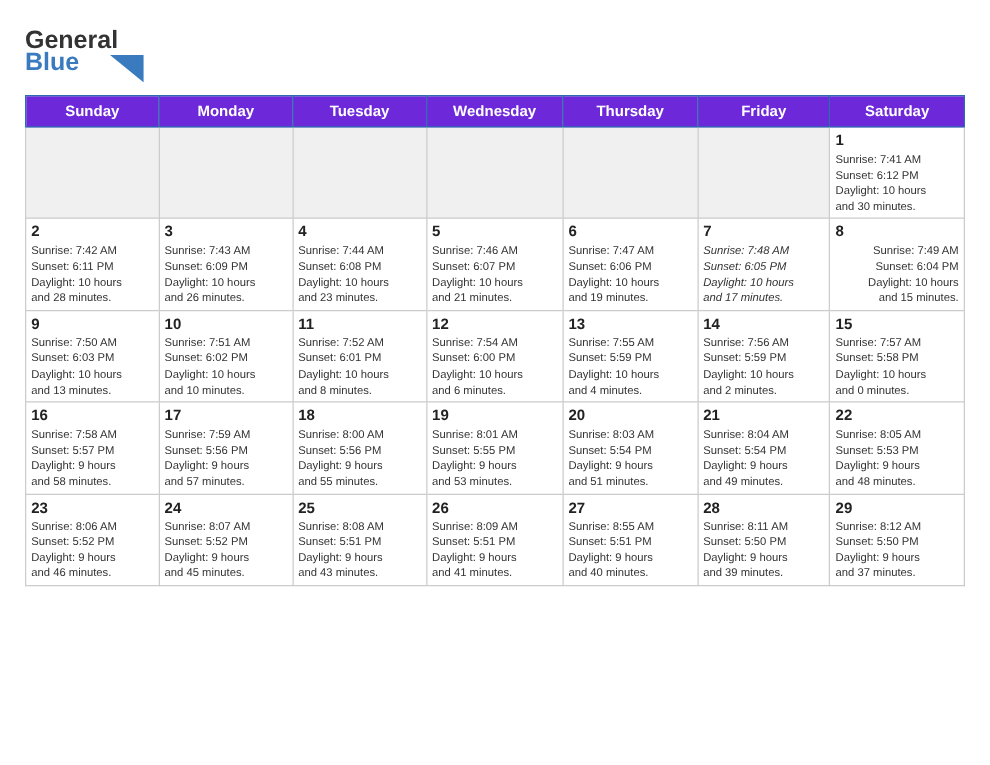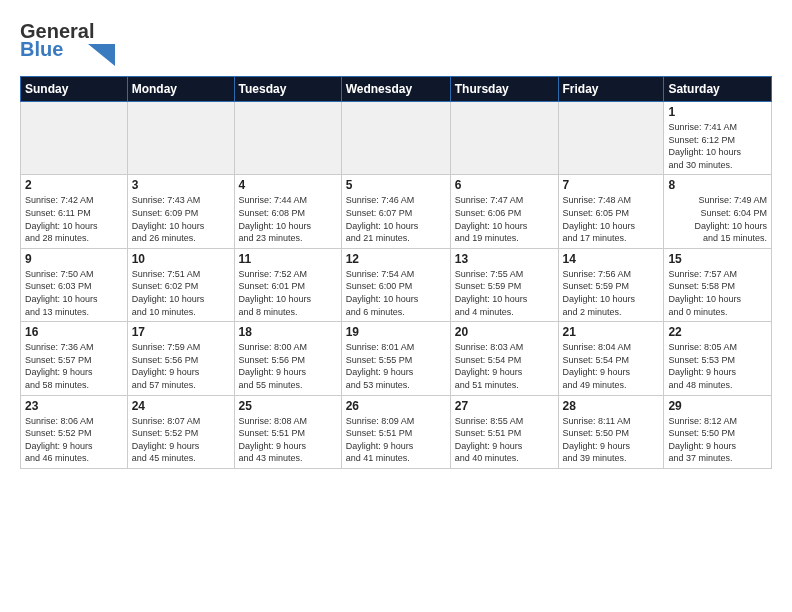--- a/index.html
+++ b/index.html
@@ -37,26 +37,26 @@
     .subtitle {
       font-size: 14px;
       color: #444;
     }
     .calendar {
       width: 100%;
       border-collapse: collapse;
       border: 1px solid #ccc;
     }
     .calendar th {
-      background-color: #0f172a;
+      background-color: #6d28d9;
       color: #fff;
       font-size: 12px;
       font-weight: bold;
       padding: 5px 4px;
-      text-align: left;
+      text-align: center;
       border: 1px solid #2d6aaf;
       margin-left: 16px;
     }
     .calendar td {
       border: 1px solid #ccc;
       vertical-align: top;
       padding: 3px 4px;
       width: 113px;
       min-height: 70px;
       font-size: 9.5px;
@@ -156,21 +156,21 @@
           </td>
           <td>
             <span class="day-num">6</span>
             <div class="day-info" style="white-space: pre-line;">Sunrise: 7:47 AM
 Sunset: 6:06 PM
 Daylight: 10 hours
 and 19 minutes.</div>
           </td>
           <td>
             <span class="day-num">7</span>
-            <div class="day-info" style="white-space: pre-line;">Sunrise: 7:48 AM
+            <div class="day-info" style="white-space: pre-line; font-style: italic;">Sunrise: 7:48 AM
 Sunset: 6:05 PM
 Daylight: 10 hours
 and 17 minutes.</div>
           </td>
           <td>
             <span class="day-num">8</span>
             <div class="day-info" style="white-space: pre-line; text-align: right;">Sunrise: 7:49 AM
 Sunset: 6:04 PM
 Daylight: 10 hours
 and 15 minutes.</div>
@@ -223,21 +223,21 @@
             <span class="day-num">15</span>
             <div class="day-info" style="white-space: pre-line;">Sunrise: 7:57 AM
 Sunset: 5:58 PM
 Daylight: 10 hours
 and 0 minutes.</div>
           </td>
         </tr>
         <tr>
           <td>
             <span class="day-num">16</span>
-            <div class="day-info" style="white-space: pre-line;">Sunrise: 7:36 AM
+            <div class="day-info" style="white-space: pre-line;">Sunrise: 7:58 AM
 Sunset: 5:57 PM
 Daylight: 9 hours
 and 58 minutes.</div>
           </td>
           <td>
             <span class="day-num">17</span>
             <div class="day-info" style="white-space: pre-line;">Sunrise: 7:59 AM
 Sunset: 5:56 PM
 Daylight: 9 hours
 and 57 minutes.</div>

